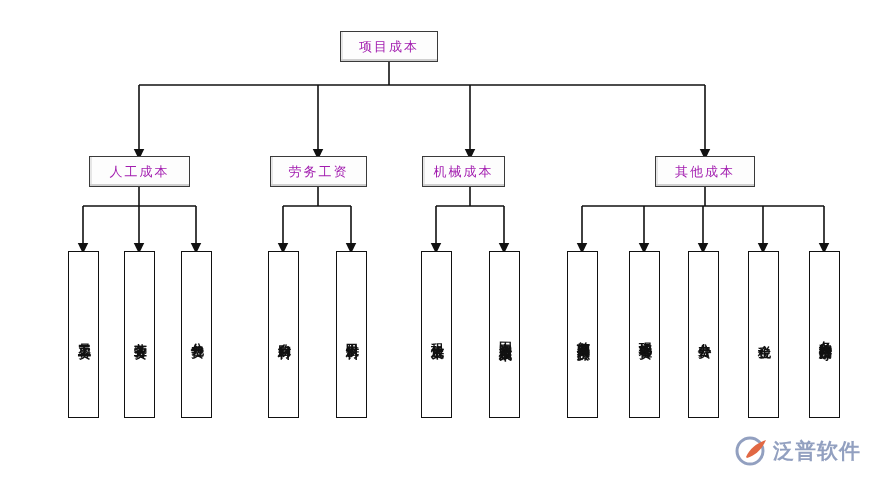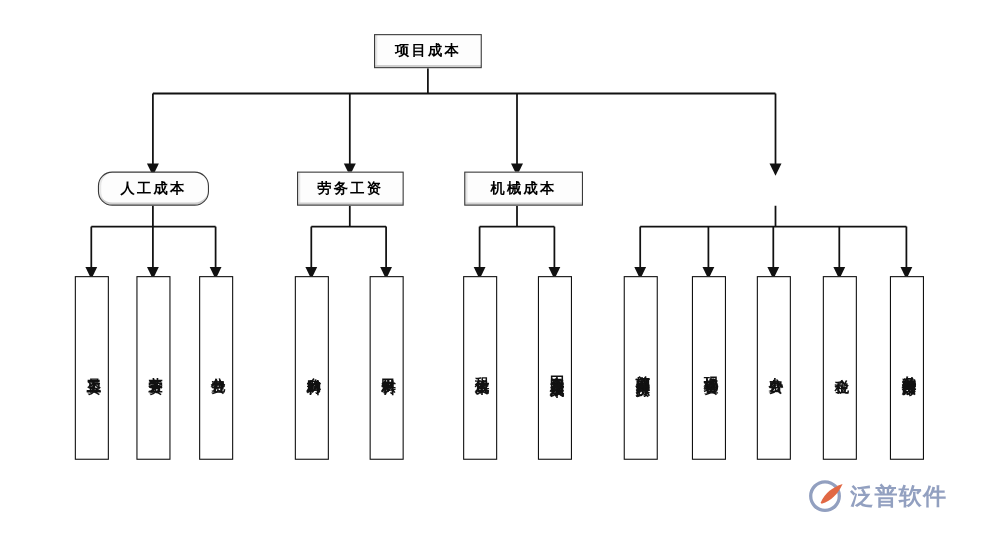--- a/index.html
+++ b/index.html
@@ -31,22 +31,22 @@
     justify-content:center;
     text-align:center;
   }
   
   .node.tier1,.node.tier2{
     border:1px solid #3a3a3a;
     box-shadow: 0 -3px 0 -1px #cfcfcf inset, 3px 0 0 -1px #e6e6e6 inset;
     background:#fdfdfd;
   }
   .node.tier1 .label,.node.tier2 .label{
-    color:#000000;
-    font-weight:bold;
+    color:#a21caf;
+    font-weight:normal;
     font-size:13px;
     letter-spacing:2px;
     line-height:1;
     white-space:nowrap;
   }
   
   .node.leaf{
     border:1px solid #111111;
     align-items:center;
     justify-content:center;
@@ -131,28 +131,31 @@
       <path d="M703,206 L703,248" marker-end="url(#arrow)"></path>
       <path d="M763,206 L763,248" marker-end="url(#arrow)"></path>
       <path d="M824,206 L824,248" marker-end="url(#arrow)"></path>
     </g>
   </svg>
 
   <div class="node tier1" style="left:340px;top:31px;width:98px;height:31px;">
     <span class="label">项目成本</span>
   </div>
 
-  <div class="node tier2" style="left:89px;top:156px;width:101px;height:31px;border-radius:13px;">
+  <div class="node tier2" style="left:89px;top:156px;width:101px;height:31px;">
     <span class="label">人工成本</span>
   </div>
   <div class="node tier2" style="left:270px;top:156px;width:97px;height:31px;">
     <span class="label">劳务工资</span>
   </div>
-  <div class="node tier2" style="left:422px;top:156px;width:108px;height:31px;">
+  <div class="node tier2" style="left:422px;top:156px;width:83px;height:31px;">
     <span class="label">机械成本</span>
+  </div>
+  <div class="node tier2" style="left:655px;top:156px;width:100px;height:31px;">
+    <span class="label">其他成本</span>
   </div>
 
   <div class="node leaf" style="left:68px;top:251px;width:31px;height:167px;">
     <span class="label">员工工资</span>
   </div>
   <div class="node leaf" style="left:124px;top:251px;width:31px;height:167px;">
     <span class="label">劳务工资</span>
   </div>
   <div class="node leaf" style="left:181px;top:251px;width:31px;height:167px;">
     <span class="label">分包费</span>

